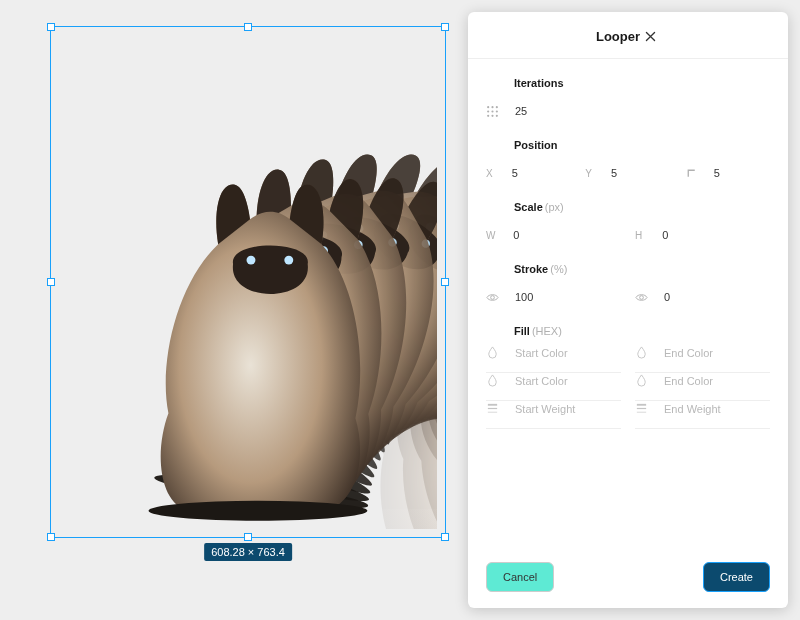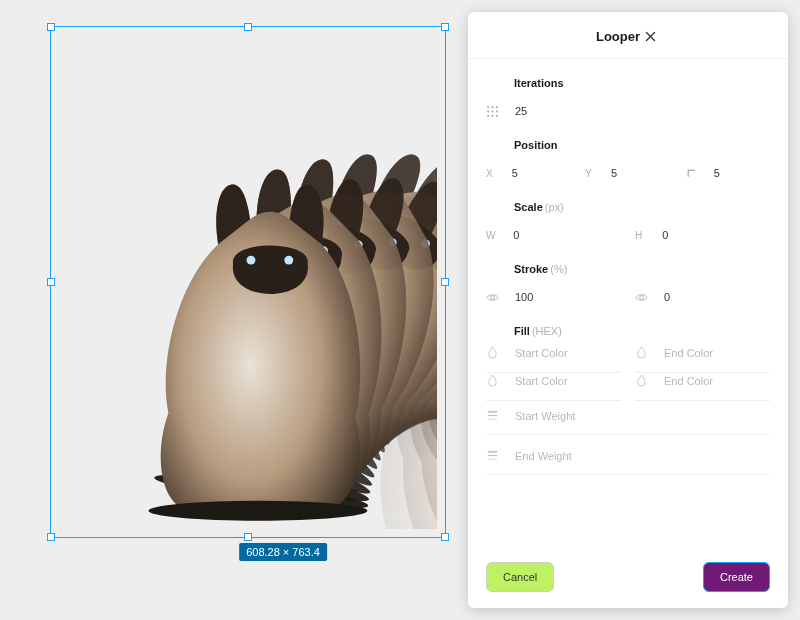--- a/index.html
+++ b/index.html
@@ -37,27 +37,26 @@
     .handle.br { right: -4px; bottom: -4px; }
     .handle.ml { left: -4px; top: 50%; transform: translateY(-50%); }
     .handle.mr { right: -4px; top: 50%; transform: translateY(-50%); }
     .handle.mt { left: 50%; top: -4px; transform: translateX(-50%); }
     .handle.mb { left: 50%; bottom: -4px; transform: translateX(-50%); }
     .size-badge {
       position: absolute;
       left: 50%;
       bottom: -24px;
       transform: translateX(-50%);
-      background: #0369a1;
+      background: #0c4a6e;
       color: #fff;
       font-size: 11px;
       padding: 3px 7px;
       border-radius: 2px;
       white-space: nowrap;
-      margin-left: 35px;
     }
     .artwork {
       position: absolute;
       left: 8px;
       top: 8px;
       right: 8px;
       bottom: 8px;
     }
     .artwork svg { width: 100%; height: 100%; display: block; }
 
@@ -148,26 +147,26 @@
       align-items: center;
       padding: 14px 18px 16px 18px;
     }
     .btn {
       font-size: 11px;
       padding: 8px 16px;
       border-radius: 6px;
       cursor: pointer;
     }
     .btn-cancel {
-      background: #bef264;
+      background: #5eead4;
       border: 1px solid #ccc;
       color: #333;
     }
     .btn-create {
-      background: #701a75;
+      background: #0c4a6e;
       border: 1px solid #18a0fb;
       color: #fff;
     }
     
     svg.ic { width: 13px; height: 13px; display: block; }
   </style>
 </head>
 <body>
 
 <div class="canvas-area">
@@ -356,21 +355,21 @@
       </div>
       <div class="field">
         <span class="field-icon">
           <svg class="ic" viewBox="0 0 12 14">
               <path d="M6 1 C9 5 10 7 10 9 A4 4 0 0 1 2 9 C2 7 3 5 6 1 Z" fill="none" stroke="#c4c4c4" stroke-width="1"></path>
             </svg>
         </span>
         <input placeholder="End Color" style="">
       </div>
     </div>
-    <div class="row underlined" style="margin-top:8px;flex-direction:column;">
+    <div class="row underlined" style="">
       <div class="field">
         <span class="field-icon">
           <svg class="ic" viewBox="0 0 14 14">
               <g stroke="#c4c4c4">
                 <line x1="2" y1="3" x2="12" y2="3" stroke-width="2"></line>
                 <line x1="2" y1="7" x2="12" y2="7" stroke-width="1.3"></line>
                 <line x1="2" y1="11" x2="12" y2="11" stroke-width="0.7"></line>
               </g>
             </svg>
         </span>

